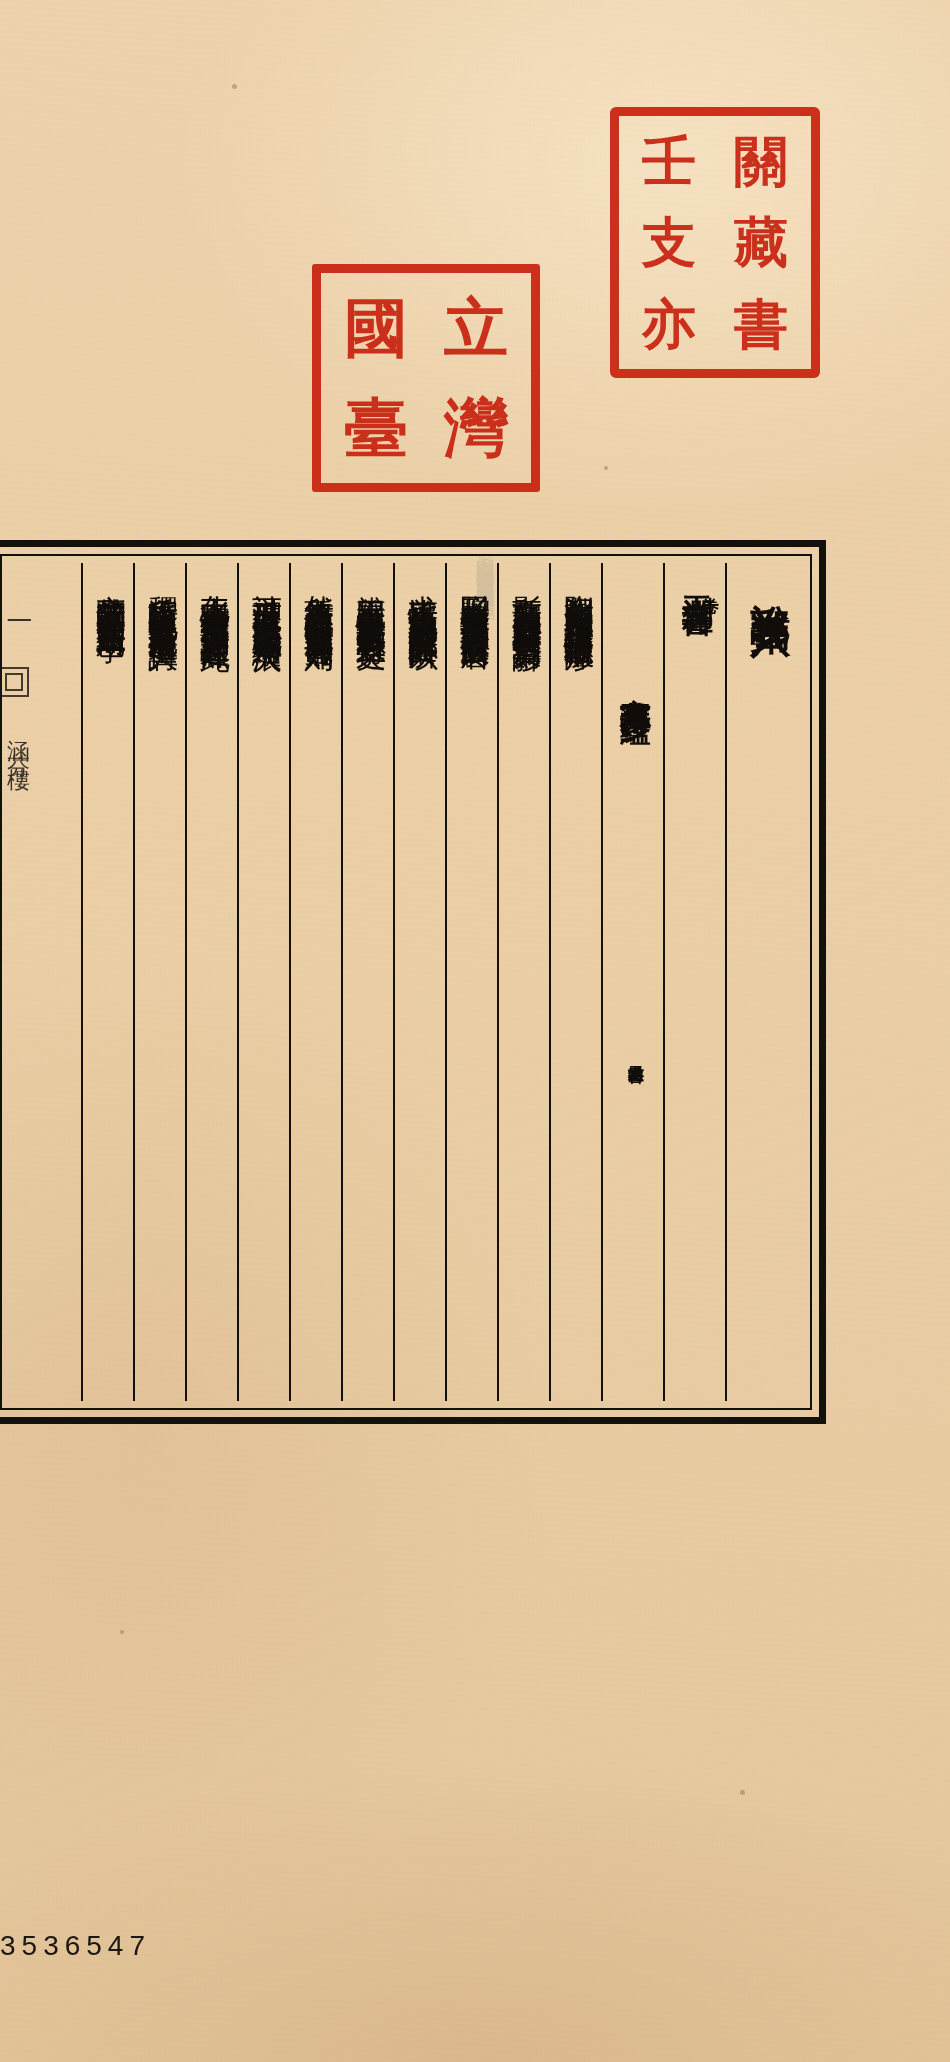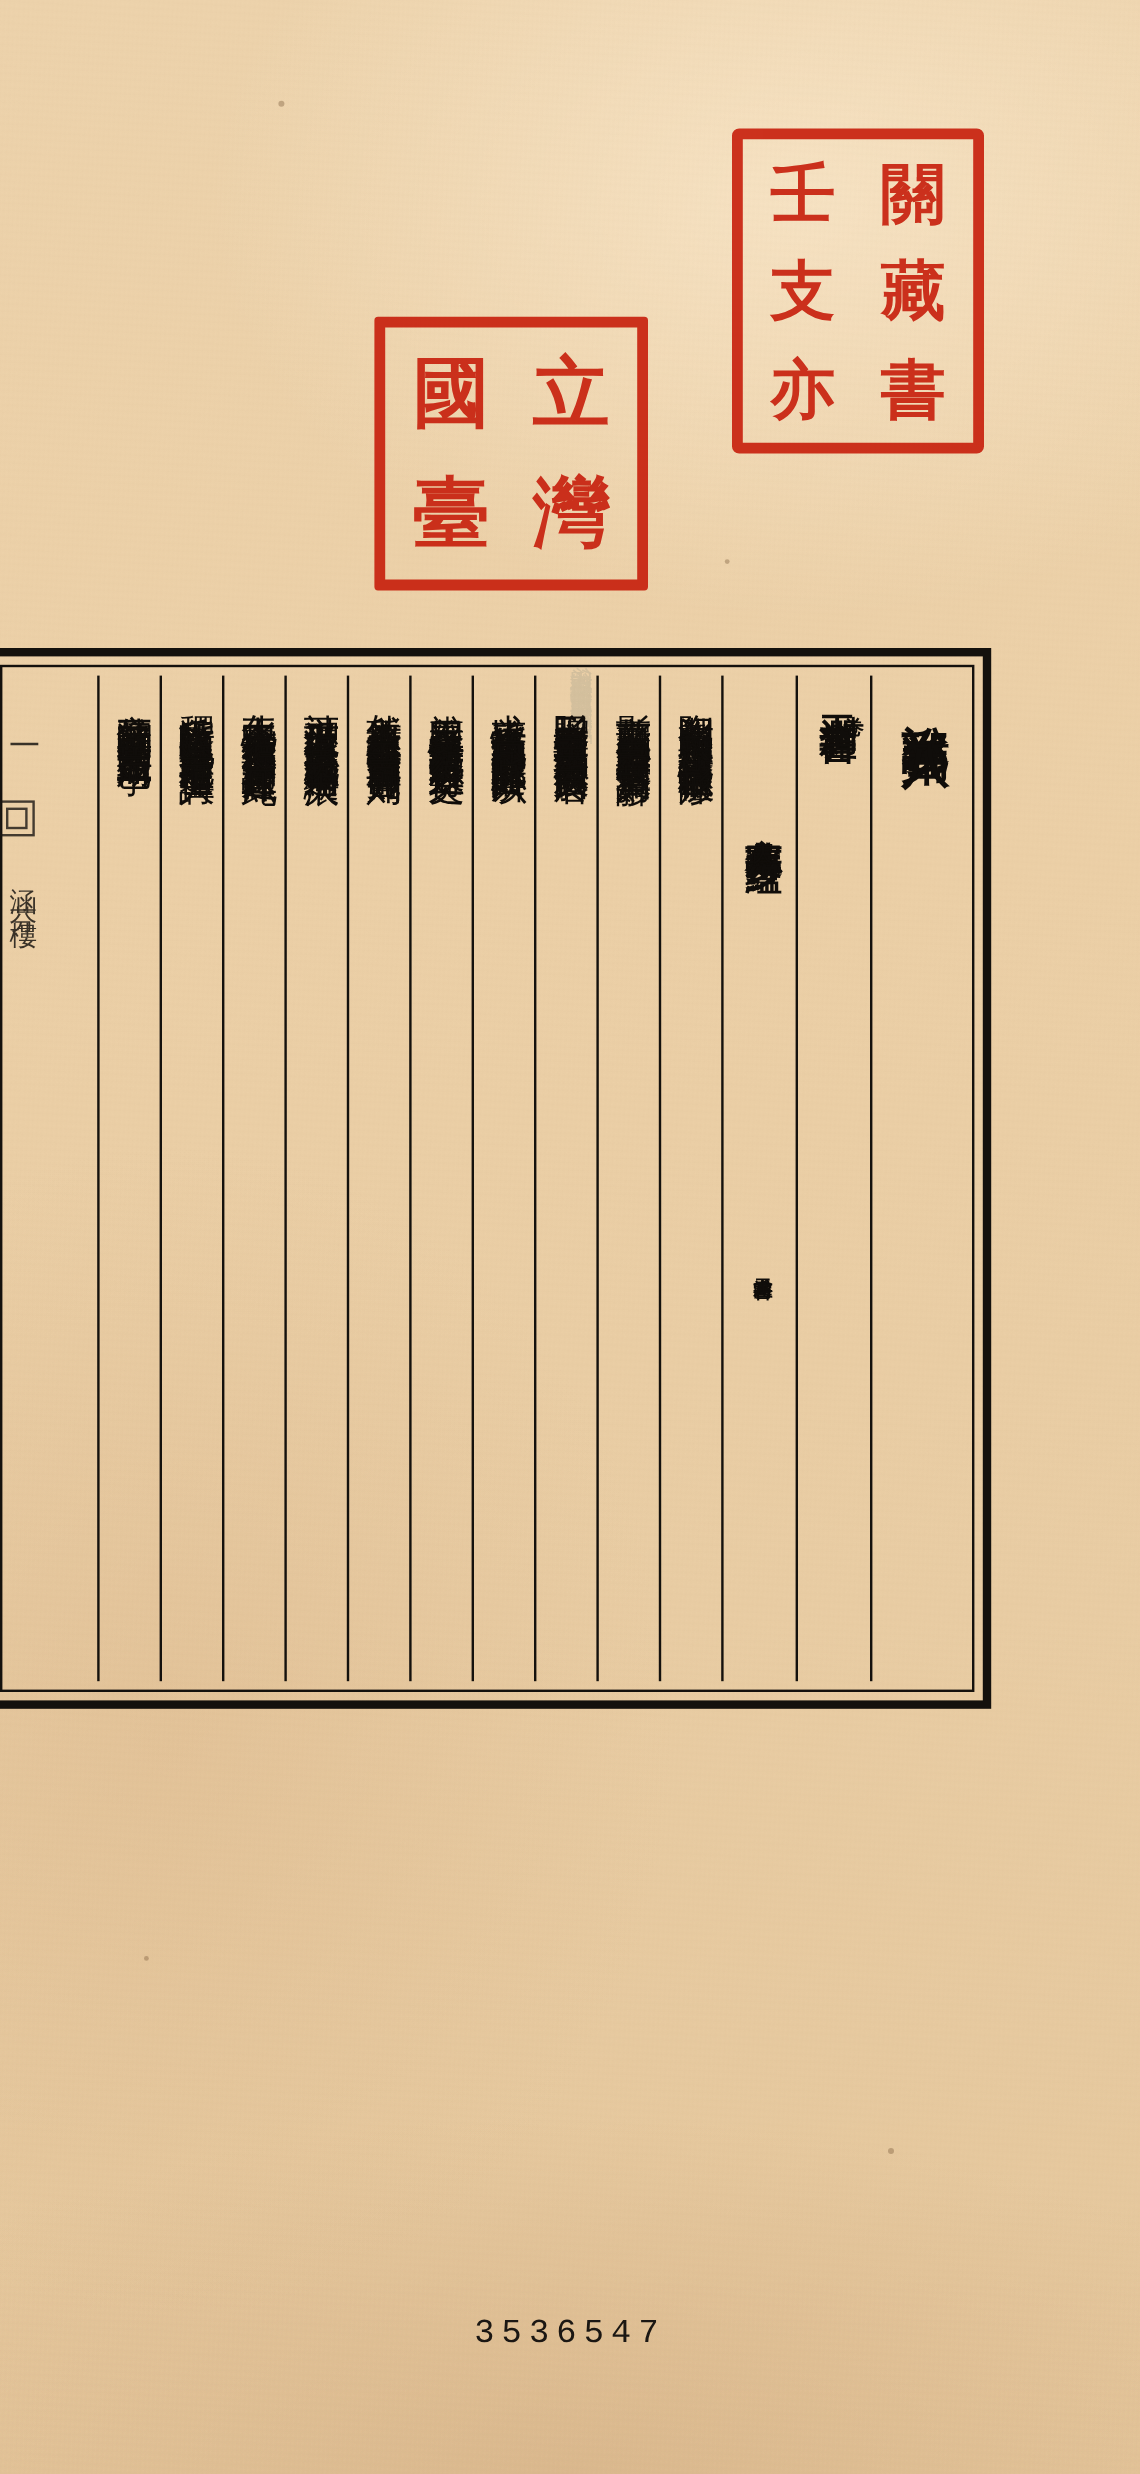--- a/index.html
+++ b/index.html
@@ -233,22 +233,22 @@
     text-orientation: upright;
     opacity: 0.85;
   }
 
   
   #catalog-number {
     position: absolute;
     left: 0;
     right: 0;
     top: 1930px;
-    text-align: center;
-    font-family: Liberation Mono, monospace;
+    text-align: left;
+    font-family: Liberation Sans, sans-serif;
     font-size: 28px;
     letter-spacing: 6px;
     color: #1b1713;
   }
   
   .speck {
     position: absolute;
     background: rgba(110,78,46,0.35);
     border-radius: 50%;
     pointer-events: none;

